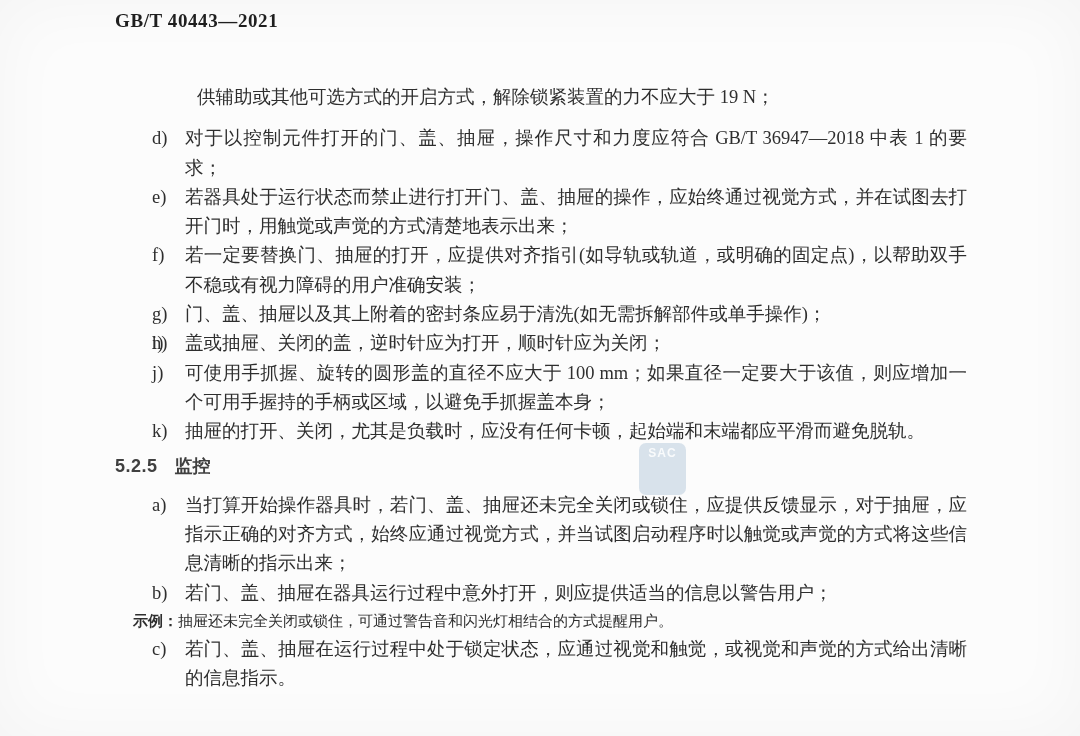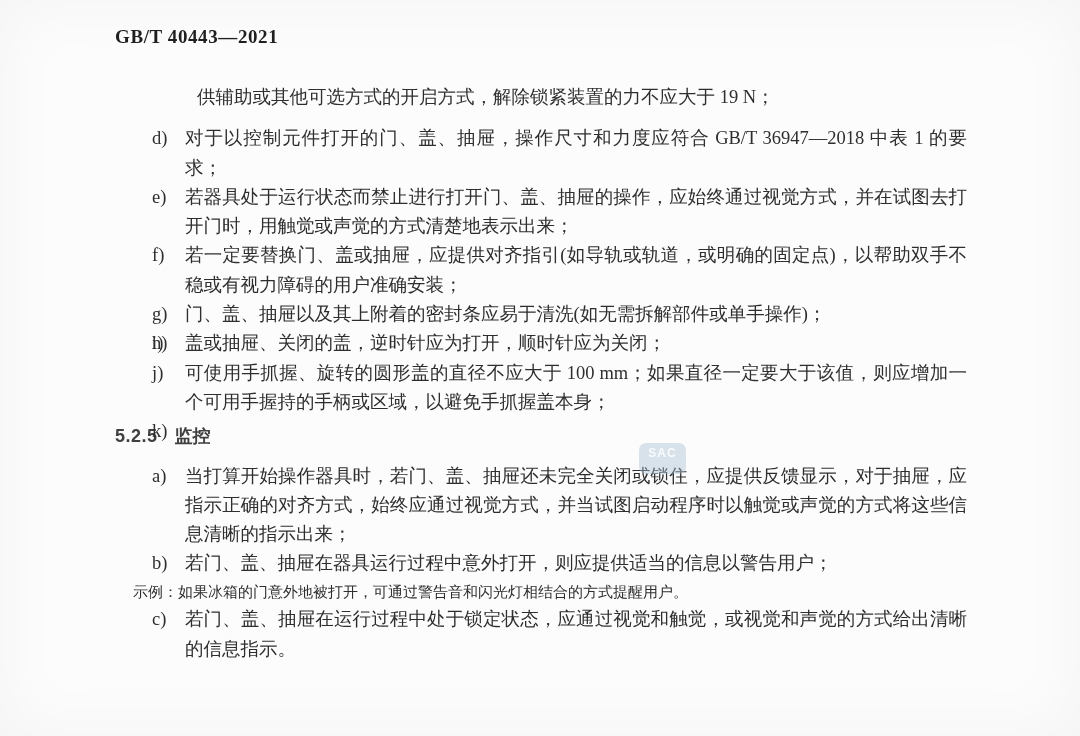--- a/index.html
+++ b/index.html
@@ -13,21 +13,21 @@
     height: 736px;
     background: #fcfcfc;
     overflow: hidden;
     color: #2e2e2e;
     font-family: "Liberation Serif", "DejaVu Serif", serif;
     box-shadow: inset 0 0 70px rgba(0,0,0,0.035);
   }
   .running-head {
     position: absolute;
     left: 115px;
-    top: 26px;
+    top: 10px;
     font-size: 19px;
     font-weight: bold;
     letter-spacing: 0.6px;
     color: #1f1f1f;
   }
   .content {
     position: absolute;
     left: 115px;
     top: 71px;
     width: 852px;
@@ -67,28 +67,28 @@
     text-indent: 2em;
   }
   .example {
     margin: 0;
     padding-left: 18px;
     font-size: 15px;
     line-height: 26.5px;
   }
   .example .ex-label {
     font-family: "Liberation Sans", "DejaVu Sans", sans-serif;
-    font-weight: normal;
+    font-weight: bold;
   }
   .watermark {
     position: absolute;
     left: 639px;
     top: 443px;
     width: 47px;
-    height: 31px;
+    height: 52px;
     background: rgba(168, 190, 211, 0.42);
     border-radius: 7px;
     display: flex;
     justify-content: center;
     align-items: flex-start;
     padding-top: 3px;
     box-sizing: border-box;
     font-family: "Liberation Sans", "DejaVu Sans", sans-serif;
     font-size: 12px;
     font-weight: bold;
@@ -113,21 +113,21 @@
       <span>对于以控制元件打开的门、盖、抽屉，操作尺寸和力度应符合 GB/T 36947—2018 中表 1 的要求；</span>
     </div>
 
     <div class="li">
       <span class="marker">e)</span>
       <span>若器具处于运行状态而禁止进行打开门、盖、抽屉的操作，应始终通过视觉方式，并在试图去打开门时，用触觉或声觉的方式清楚地表示出来；</span>
     </div>
 
     <div class="li">
       <span class="marker">f)</span>
-      <span>若一定要替换门、盖或抽屉，应提供对齐指引(如导轨或轨道，或明确的固定点)，以帮助双手不稳或有视力障碍的用户准确安装；</span>
+      <span>若一定要替换门、抽屉的打开，应提供对齐指引(如导轨或轨道，或明确的固定点)，以帮助双手不稳或有视力障碍的用户准确安装；</span>
     </div>
 
     <div class="li">
       <span class="marker">g)</span>
       <span>门、盖、抽屉以及其上附着的密封条应易于清洗(如无需拆解部件或单手操作)；</span>
     </div>
 
     <div class="li">
       <span class="marker">h)</span>
     </div>
@@ -137,39 +137,40 @@
       <span>盖或抽屉、关闭的盖，逆时针应为打开，顺时针应为关闭；</span>
     </div>
 
     <div class="li">
       <span class="marker">j)</span>
       <span>可使用手抓握、旋转的圆形盖的直径不应大于 100 mm；如果直径一定要大于该值，则应增加一个可用手握持的手柄或区域，以避免手抓握盖本身；</span>
     </div>
 
     <div class="li">
       <span class="marker">k)</span>
+      <span>抽屉的打开、关闭，尤其是负载时，应没有任何卡顿，起始端和末端都应平滑而避免脱轨。</span>
     </div>
 
     <h3 class="clause">
       <span class="clause-num">5.2.5</span><span class="clause-title">监控</span>
     </h3>
 
 
     <div class="li">
       <span class="marker">a)</span>
       <span>当打算开始操作器具时，若门、盖、抽屉还未完全关闭或锁住，应提供反馈显示，对于抽屉，应指示正确的对齐方式，始终应通过视觉方式，并当试图启动程序时以触觉或声觉的方式将这些信息清晰的指示出来；</span>
     </div>
 
     <div class="li">
       <span class="marker">b)</span>
       <span>若门、盖、抽屉在器具运行过程中意外打开，则应提供适当的信息以警告用户；</span>
     </div>
 
     <p class="example">
-      <span class="ex-label">示例：</span><span>如果冰箱的门意外地被打开，可通过警告音和闪光灯相结合的方式提醒用户。</span>
+      <span class="ex-label">示例：</span><span>抽屉还未完全关闭或锁住，可通过警告音和闪光灯相结合的方式提醒用户。</span>
     </p>
 
     <div class="li">
       <span class="marker">c)</span>
       <span>若门、盖、抽屉在运行过程中处于锁定状态，应通过视觉和触觉，或视觉和声觉的方式给出清晰的信息指示。</span>
     </div>
 
   </div>
 
   <div class="watermark">

